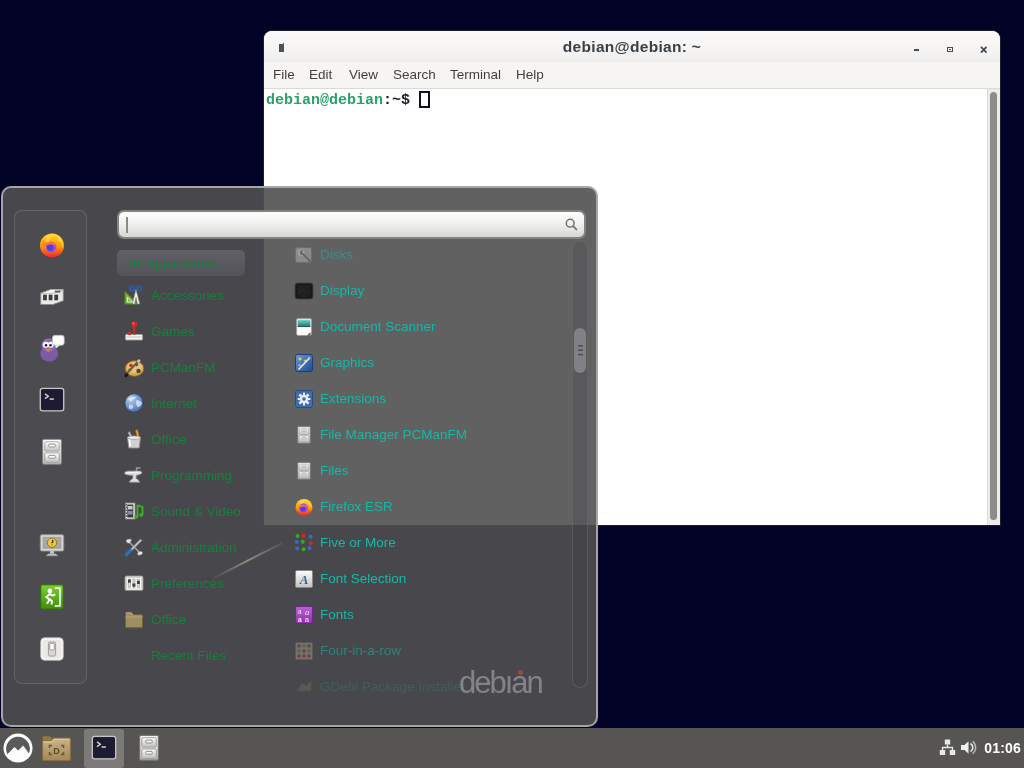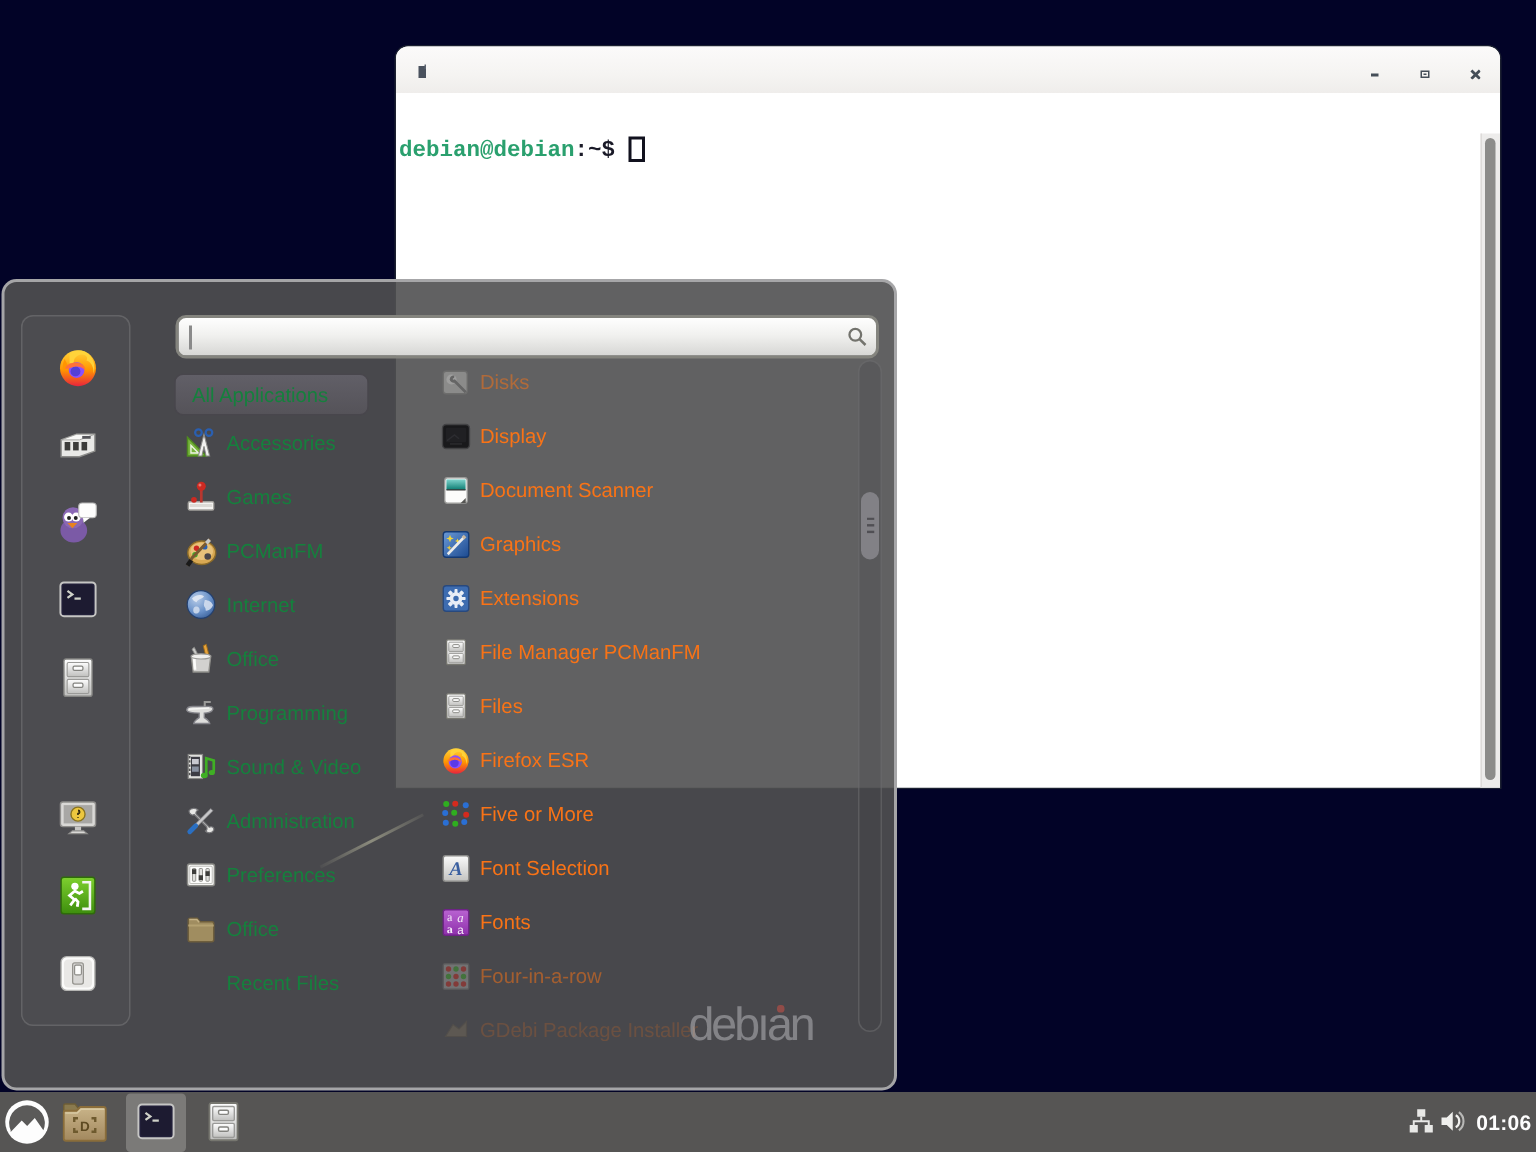--- a/index.html
+++ b/index.html
@@ -29,21 +29,21 @@
   #sidebox { left:11px; top:22px; width:73px; height:474px; border-radius:8px;
           border:1px solid rgba(160,160,160,0.28); background:rgba(255,255,255,0.025); }
   .sic { position:absolute; left:34px; width:30px; height:30px; }
   #searchbox { left:114px; top:22px; width:469px; height:29px; border-radius:7px;
           border:2px solid #84847e; background:linear-gradient(180deg,#fefefe 0%,#f1f1ef 45%,#d7d7d5 100%); }
   #scursor { left:7px; top:5px; width:1.5px; height:16px; background:#8a8a8a; }
   .cat-hl { left:113px; top:61px; width:130px; height:28px; border-radius:6px;
           background:linear-gradient(180deg,#615f67 0%,#555359 100%); border:1px solid #48464c; }
   .cat { position:absolute; left:148px; font-size:13.5px; color:#15803d; white-space:nowrap; }
   .cic { position:absolute; left:120px; width:22px; height:22px; }
-  .app { position:absolute; left:317px; font-size:13.5px; color:#f97316; white-space:nowrap; }
+  .app { position:absolute; left:317px; font-size:13.5px; color:#14b8a6; white-space:nowrap; }
   .aic { position:absolute; left:291px; width:20px; height:20px; }
   .dim  { opacity:0.52; }
   .dim2 { opacity:0.2; }
   #mscroll { left:569px; top:52px; width:16px; height:448px; border-radius:8px;
           border:1px solid rgba(115,115,118,0.5); background:rgba(58,58,60,0.18); }
   #mthumb { left:1px; top:87px; width:12px; height:45px; background:#828186; border-radius:6px; }
   #wmark { left:456px; top:477px; font-size:31px; letter-spacing:-2px; color:rgba(205,205,208,0.45); }
   #wdot { position:absolute; left:59px; top:5px; width:4.5px; height:4.5px; border-radius:50%; background:rgba(205,80,70,0.55); }
   #trail { left:211px; top:389px; width:77px; height:2px;
           background:linear-gradient(90deg,rgba(190,190,160,0.05),rgba(195,195,165,0.55),rgba(190,190,160,0.1));
@@ -79,27 +79,36 @@
       <path d="M8.5 9.5 L12 12 L8.5 14.5" fill="none" stroke="#cfd2c8" stroke-width="1.6"></path>
       <rect x="13.5" y="14.2" width="4.5" height="1.6" fill="#cfd2c8"></rect>
     </g>
   </defs>
 </svg>
 
 <div class="abs" id="term">
   <div class="abs" id="titlebar">
     <div class="abs" style="left:15px;top:13px;width:5px;height:8px;background:#4a525e;"></div>
       <div class="abs" style="left:18.5px;top:11.5px;width:1.5px;height:3px;background:#5a626e;"></div>
+    <div class="abs" id="title">debian@debian: ~</div>
 
     <div class="abs" style="left:650px;top:17.5px;width:5px;height:2px;background:#454e58;"></div>
     <div class="abs" style="left:683px;top:15.5px;width:5.5px;height:5.5px;border:1.5px solid #454e58;"></div>
       <div class="abs" style="left:685px;top:17.5px;width:1.5px;height:1.5px;background:#454e58;"></div>
     <svg class="abs" style="left:715.5px;top:14.8px" width="7.5" height="7.5" viewBox="0 0 8 8">
       <path d="M1 1 L7 7 M7 1 L1 7" stroke="#454e58" stroke-width="2"></path>
     </svg>
+  </div>
+  <div class="abs" id="menubar">
+    <span class="mitem" style="left:9px">File</span>
+    <span class="mitem" style="left:45px">Edit</span>
+    <span class="mitem" style="left:85px">View</span>
+    <span class="mitem" style="left:129px">Search</span>
+    <span class="mitem" style="left:186px">Terminal</span>
+    <span class="mitem" style="left:252px">Help</span>
   </div>
   <div class="abs" id="termbody">
     <div class="abs" id="prompt"><span class="g">debian@debian</span>:~$</div>
     <div class="abs" id="cursor"></div>
     <div class="abs" id="tscroll">
         <div class="abs" id="tthumb"></div>
       </div>
   </div>
 </div>
 

